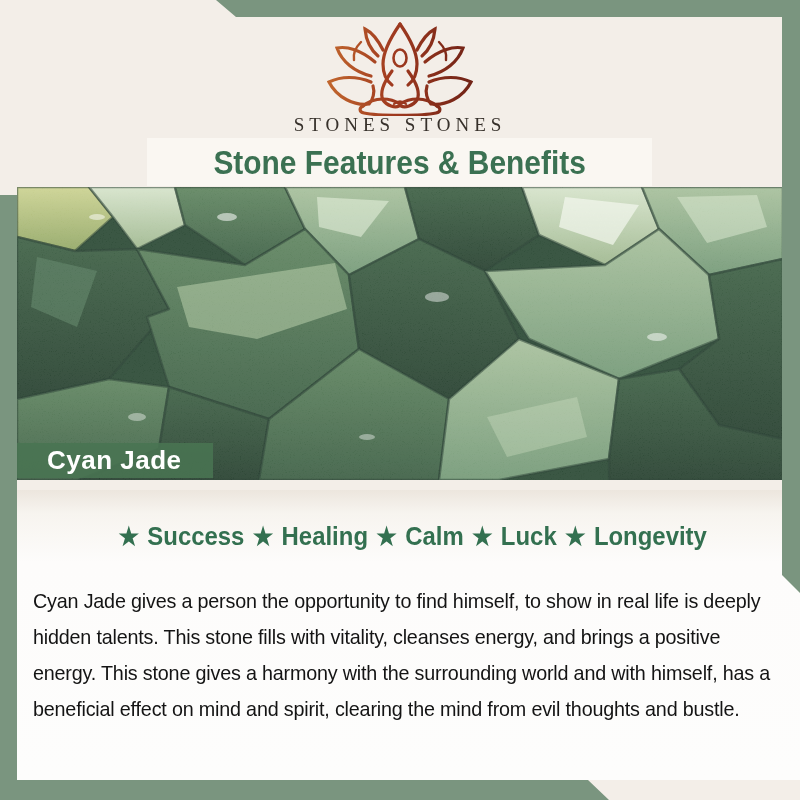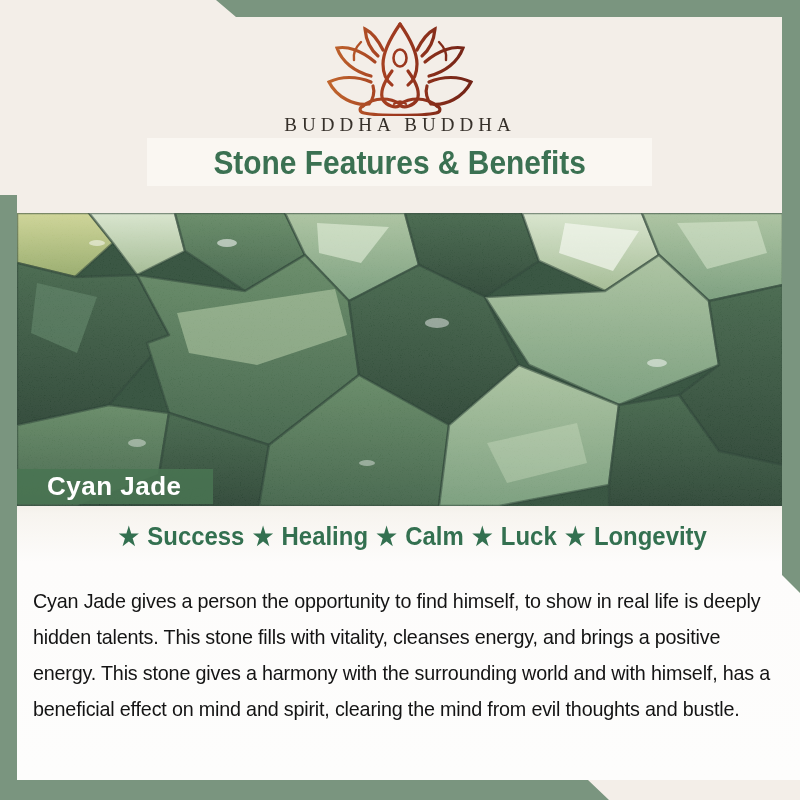--- a/index.html
+++ b/index.html
@@ -25,21 +25,21 @@
     position:absolute;left:147px;top:138px;width:505px;height:48px;
     background:var(--band-cream,#faf7f2);
     display:flex;align-items:center;justify-content:center;
   }
   .heading-band .title{
     font-size:34px;font-weight:bold;color:var(--heading-green,#3b7152);
     transform:scaleX(.88);transform-origin:50% 50%;white-space:nowrap;
     letter-spacing:0px;
   }
   
-  .photo-wrap{position:absolute;left:17px;top:213px;width:766px;height:293px;}
+  .photo-wrap{position:absolute;left:17px;top:187px;width:766px;height:293px;}
   .stones{position:absolute;inset:0;width:100%;height:100%;}
   .stone-label{
     position:absolute;left:0;top:256px;width:196px;height:35px;
     background:var(--label-bg,rgba(73,116,82,.88));
     color:#ffffff;font-size:26px;font-weight:bold;line-height:35px;
     padding-left:30px;box-sizing:border-box;letter-spacing:.5px;
   }
   
   .benefits-row{
     position:absolute;left:17px;top:517px;width:783px;height:38px;
@@ -94,21 +94,21 @@
       <path d="M36,22 C30,28 28,34 29,40" stroke-width="2.4"></path>
       <path d="M114,22 C120,28 122,34 121,40" stroke-width="2.4"></path>
 
       <path d="M50,42 C36,30 22,26 12,28 C17,42 30,52 46,56"></path>
       <path d="M100,42 C114,30 128,26 138,28 C133,42 120,52 104,56"></path>
 
       <path d="M46,62 C32,56 16,56 4,62 C12,78 30,86 44,84 C48,80 50,72 48,66"></path>
       <path d="M104,62 C118,56 134,56 146,62 C138,78 120,86 106,84 C102,80 100,72 102,66"></path>
     </g>
   </svg>
-  <div class="brand-name">BUDDHA BUDDHA</div>
+  <div class="brand-name">STONES STONES</div>
 
   <div class="heading-band">
     <div class="title">Stone Features &amp; Benefits</div>
   </div>
 
   <div class="photo-wrap">
     <svg class="stones" viewBox="0 0 766 293" preserveAspectRatio="none" aria-hidden="true">
       <defs>
         <linearGradient id="gDark" x1="0" y1="0" x2="0" y2="1">
             <stop offset="0" stop-color="#35593c"></stop>

